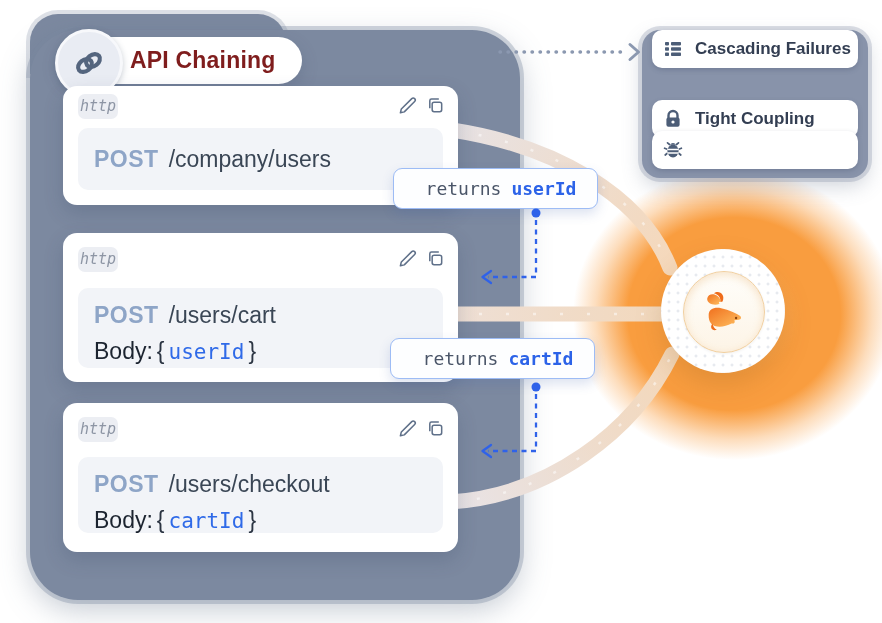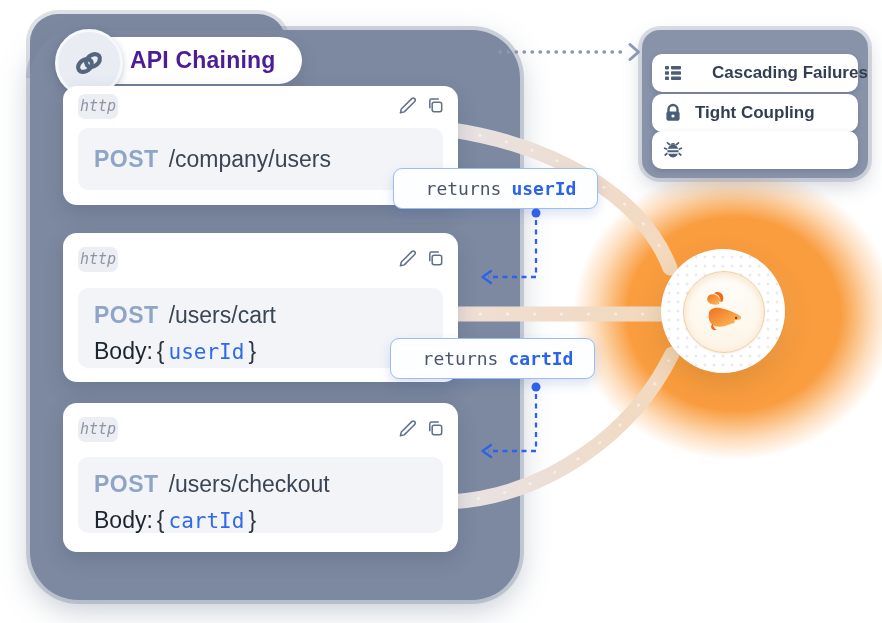--- a/index.html
+++ b/index.html
@@ -37,21 +37,21 @@
     border:1px solid #f1cf9f;
     box-shadow:inset 0 3px 8px rgba(228,160,80,.28),0 1px 3px rgba(0,0,0,.06);
     display:flex;align-items:center;justify-content:center;
   }
   
   .title-badge{
     position:absolute;left:58px;top:37px;height:47px;z-index:5;
     background:#ffffff;border-radius:26px;display:flex;align-items:center;
     padding:0 26px 0 72px;box-shadow:0 6px 16px rgba(70,85,110,.25);
   }
-  .title-badge .label{font-size:23px;font-weight:bold;color:#4c1d95;letter-spacing:.2px;white-space:nowrap;}
+  .title-badge .label{font-size:23px;font-weight:bold;color:#7f1d1d;letter-spacing:.2px;white-space:nowrap;}
   .badge-circle{
     position:absolute;left:-3px;top:-8px;width:62px;height:62px;border-radius:50%;
     background:#e9ecf3;border:3px solid #f7f8fb;
     box-shadow:0 2px 6px rgba(70,85,110,.30);
     display:flex;align-items:center;justify-content:center;
   }
   
   .card{
     position:absolute;left:63px;width:395px;background:#ffffff;border-radius:14px;z-index:5;
     box-shadow:0 8px 20px rgba(45,60,90,.20);
@@ -100,22 +100,22 @@
     background:#8893aa;border-radius:18px;
     box-shadow:0 0 0 4px rgba(136,147,170,.30),0 8px 20px rgba(100,112,135,.30);
   }
   .risk-item{
     position:absolute;left:10px;width:206px;height:38px;background:#ffffff;border-radius:10px;
     display:flex;align-items:center;padding:0 10px;box-sizing:border-box;
     box-shadow:0 2px 5px rgba(50,65,95,.25);
   }
   .risk-item .ricon{width:22px;height:22px;margin-right:11px;flex:0 0 auto;display:flex;align-items:center;justify-content:center;}
   .risk-item .rlabel{font-size:17px;font-weight:bold;color:#333e52;white-space:nowrap;}
-  .risk-item.i0{top:24px;gap:17px;}
-  .risk-item.i1{top:64px;}
+  .risk-item.i0{top:0;}
+  .risk-item.i1{top:70px;}
   .risk-item.i2{top:101px;}
   
   .layer{position:absolute;left:0;top:0;z-index:3;pointer-events:none;}
   .layer.top{z-index:6;}
 </style>
 </head>
 <body>
 
 <div class="stage">
 

